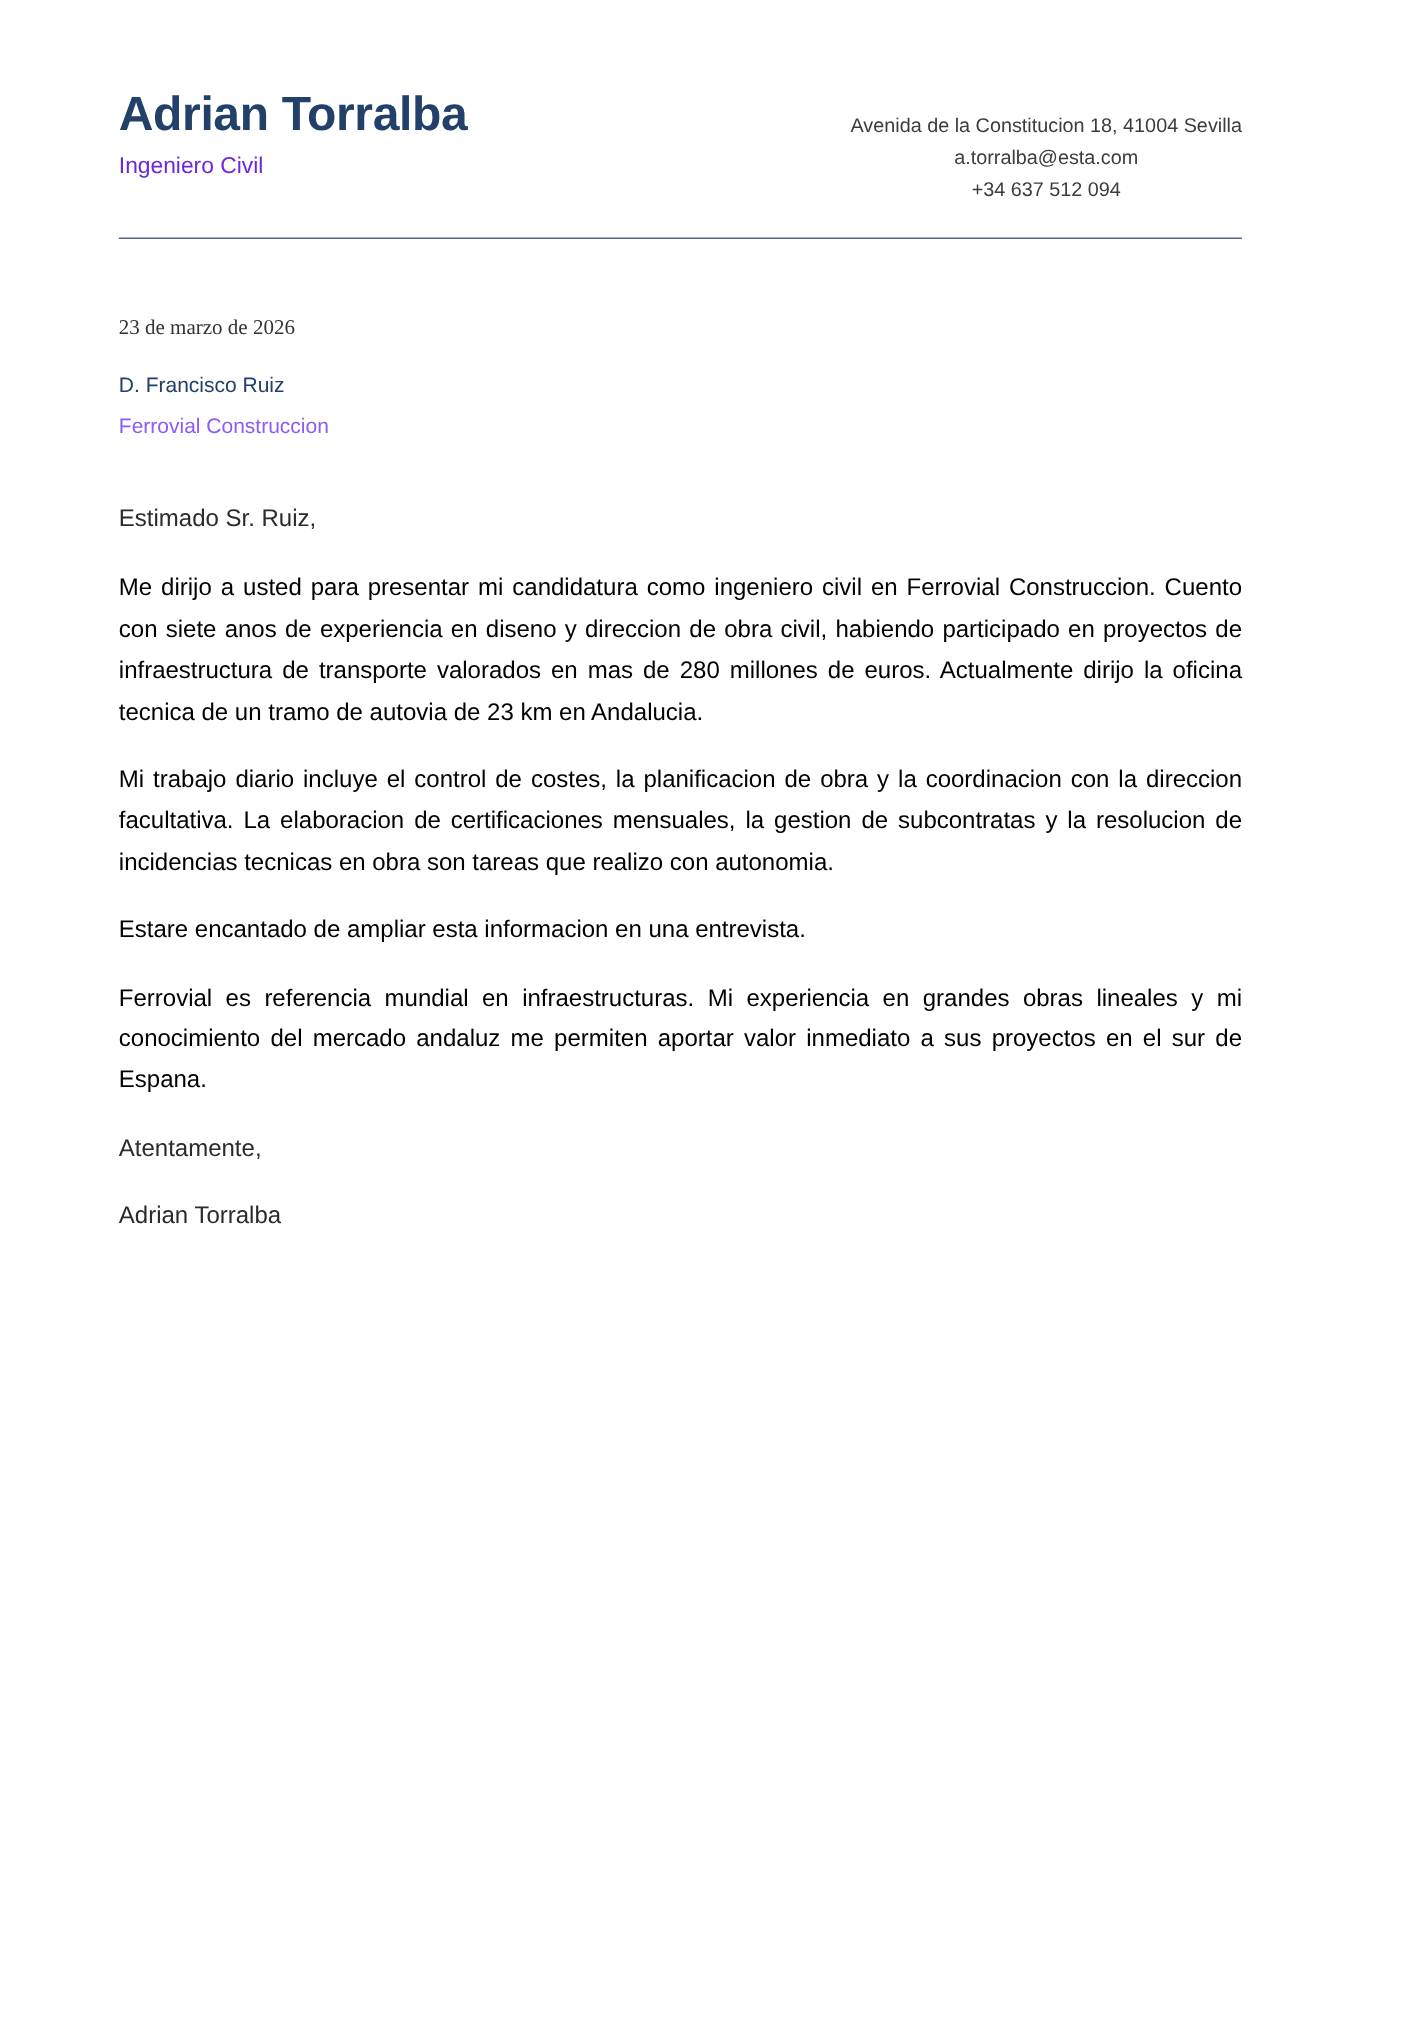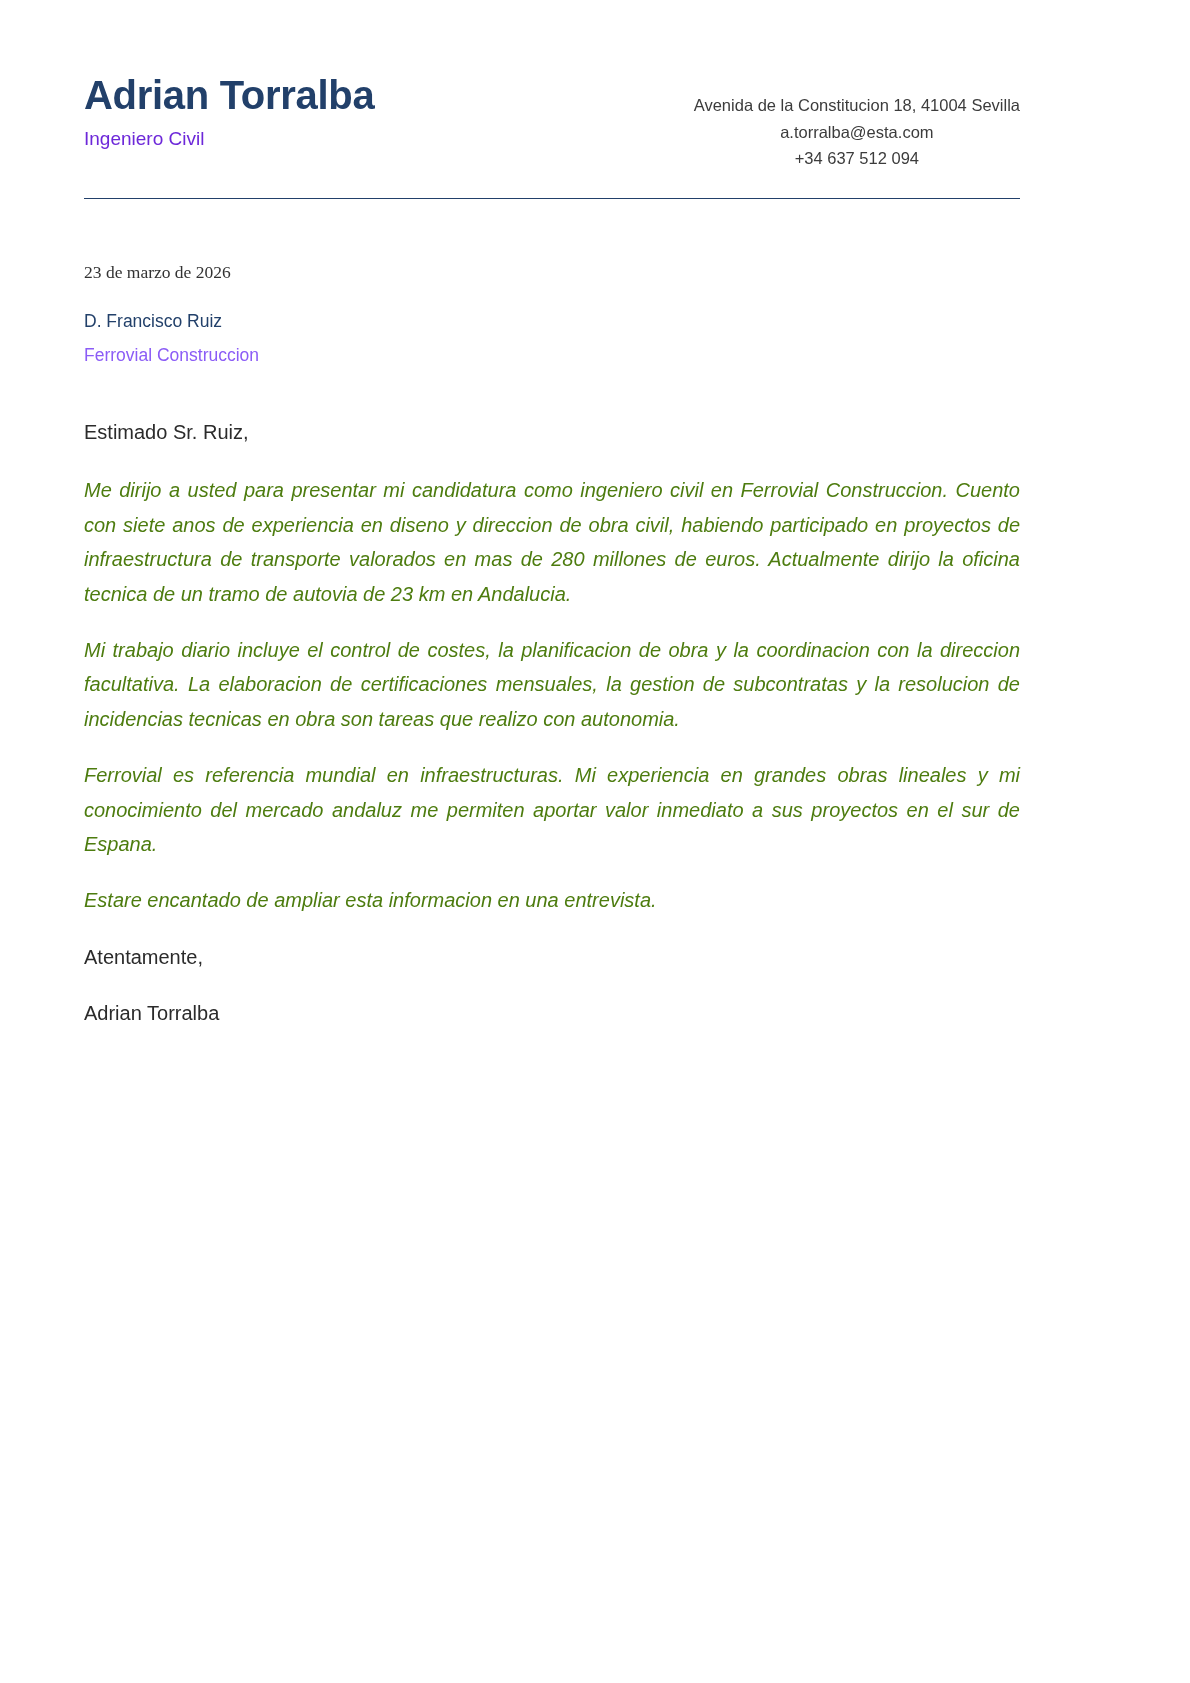--- a/index.html
+++ b/index.html
@@ -12,21 +12,21 @@
     height: 1683px;
     background: #ffffff;
     box-sizing: border-box;
     padding: 0;
     position: relative;
     font-family: "Liberation Sans", sans-serif;
     overflow: hidden;
   }
   .inner {
     position: absolute;
-    left: 84px;
+    left: 99px;
     top: 0;
     width: 936px;
   }
 
   
   .header {
     display: flex;
     align-items: flex-start;
     justify-content: space-between;
     padding-top: 72px;
@@ -97,26 +97,25 @@
     margin-top: 52px;
   }
   .salutation {
     font-size: 20px;
     color: #2b2b2b;
     line-height: 1.45;
     margin-bottom: 26px;
   }
   .para {
     font-size: 20px;
-    color: #4d7c0f;
+    color: #000000;
     line-height: 1.72;
     text-align: justify;
     text-justify: inter-word;
     margin: 0 0 22px 0;
-    font-style: italic;
   }
   .para.last-line-left {
     text-align: left;
   }
   .closing {
     font-size: 20px;
     color: #2b2b2b;
     line-height: 1.72;
     margin: 0 0 22px 0;
   }
@@ -150,20 +149,20 @@
     <div class="meta">
       <div class="date">23 de marzo de 2026</div>
       <div class="recipient-name">D. Francisco Ruiz</div>
       <div class="recipient-company">Ferrovial Construccion</div>
     </div>
 
     <div class="body">
       <div class="salutation">Estimado Sr. Ruiz,</div>
       <p class="para">Me dirijo a usted para presentar mi candidatura como ingeniero civil en Ferrovial Construccion. Cuento con siete anos de experiencia en diseno y direccion de obra civil, habiendo participado en proyectos de infraestructura de transporte valorados en mas de 280 millones de euros. Actualmente dirijo la oficina tecnica de un tramo de autovia de 23 km en Andalucia.</p>
       <p class="para">Mi trabajo diario incluye el control de costes, la planificacion de obra y la coordinacion con la direccion facultativa. La elaboracion de certificaciones mensuales, la gestion de subcontratas y la resolucion de incidencias tecnicas en obra son tareas que realizo con autonomia.</p>
+      <p class="para last-line-left">Estare encantado de ampliar esta informacion en una entrevista.</p>
       <p class="para">Ferrovial es referencia mundial en infraestructuras. Mi experiencia en grandes obras lineales y mi conocimiento del mercado andaluz me permiten aportar valor inmediato a sus proyectos en el sur de Espana.</p>
-      <p class="para last-line-left">Estare encantado de ampliar esta informacion en una entrevista.</p>
       <p class="closing">Atentamente,</p>
       <p class="signature">Adrian Torralba</p>
     </div>
 
   </div>
 </div>
 
 </body></html>

